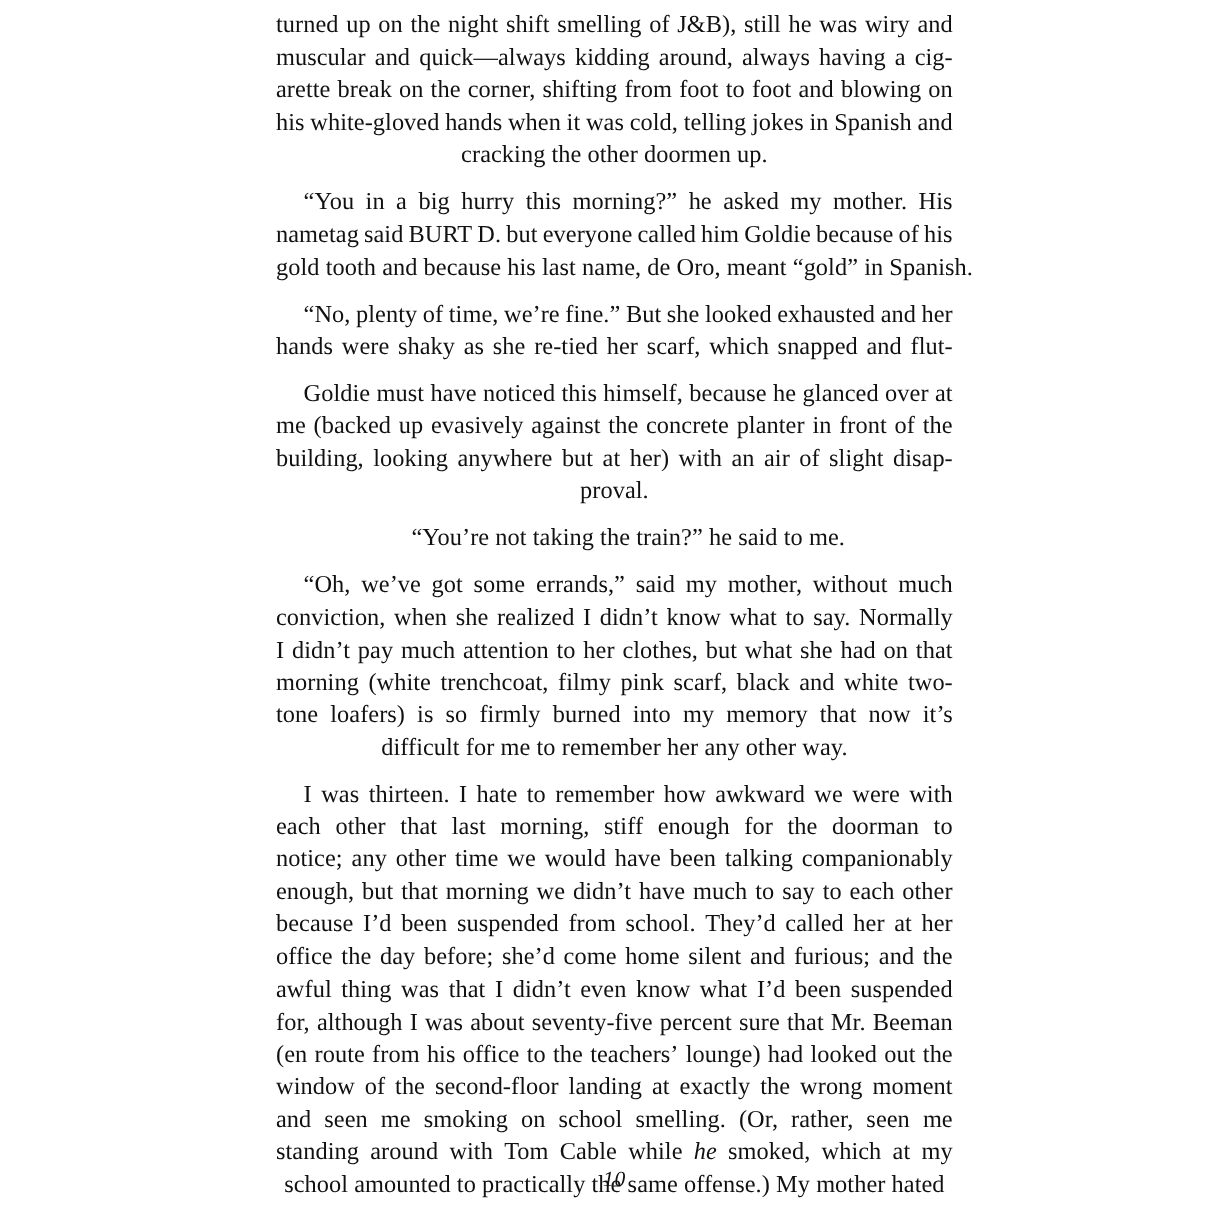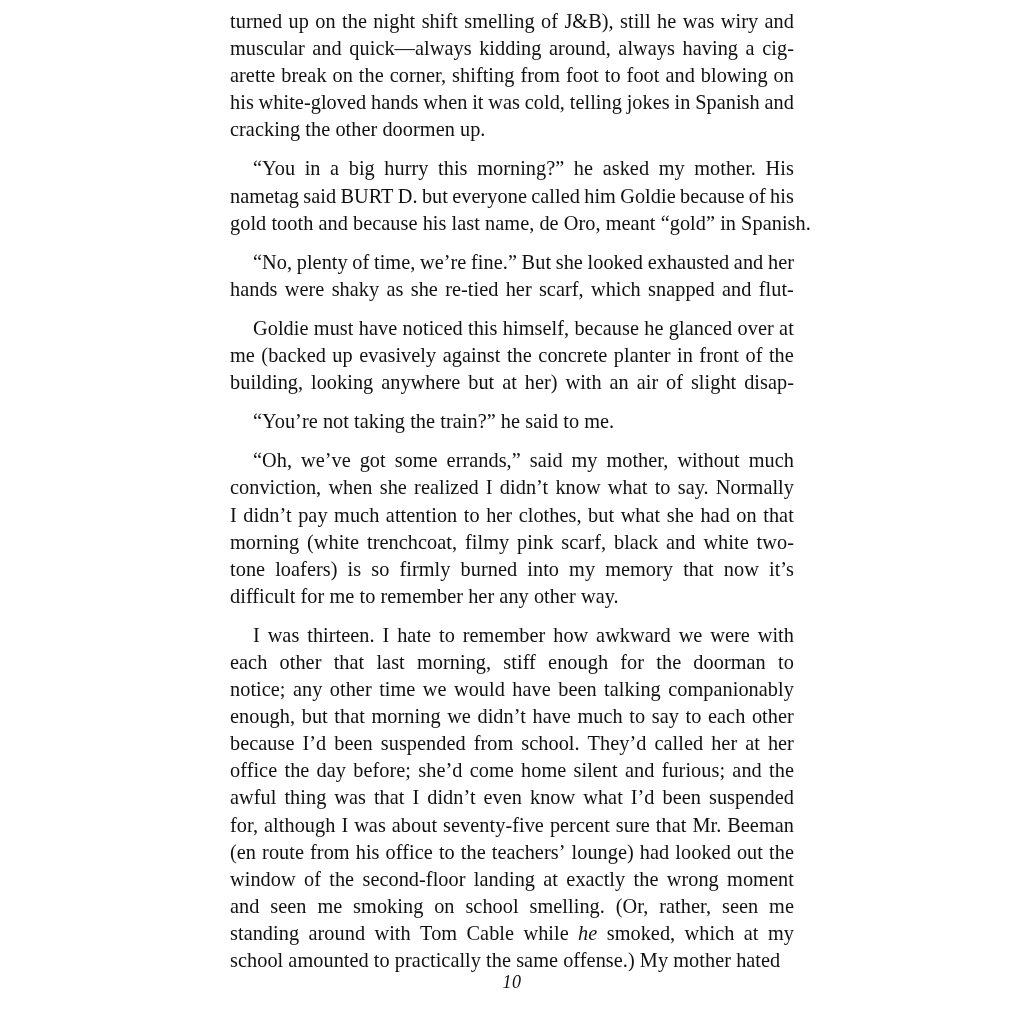--- a/index.html
+++ b/index.html
@@ -52,21 +52,21 @@
     justify-content: space-between;
     white-space: pre;
   }
   .line.justify > .w {
     white-space: pre;
   }
 
   
   .line.last {
     display: block;
-    text-align: left;
+    text-align: center;
   }
 
   
   .line.indent {
     padding-left: 23px;
     width: 541px;
     margin-top: 12px;
   }
 
   .ital {
@@ -104,20 +104,21 @@
         <div class="line last">gold tooth and because his last name, de Oro, meant “gold” in Spanish.</div>
       </div>
       <div class="paragraph">
         <div class="line justify indent"><span class="w">“No,</span><span class="w">plenty</span><span class="w">of</span><span class="w">time,</span><span class="w">we’re</span><span class="w">fine.”</span><span class="w">But</span><span class="w">she</span><span class="w">looked</span><span class="w">exhausted</span><span class="w">and</span><span class="w">her</span></div>
         <div class="line justify"><span class="w">hands</span><span class="w">were</span><span class="w">shaky</span><span class="w">as</span><span class="w">she</span><span class="w">re-tied</span><span class="w">her</span><span class="w">scarf,</span><span class="w">which</span><span class="w">snapped</span><span class="w">and</span><span class="w">flut-</span></div>
       </div>
       <div class="paragraph">
         <div class="line justify indent"><span class="w">Goldie</span><span class="w">must</span><span class="w">have</span><span class="w">noticed</span><span class="w">this</span><span class="w">himself,</span><span class="w">because</span><span class="w">he</span><span class="w">glanced</span><span class="w">over</span><span class="w">at</span></div>
         <div class="line justify"><span class="w">me</span><span class="w">(backed</span><span class="w">up</span><span class="w">evasively</span><span class="w">against</span><span class="w">the</span><span class="w">concrete</span><span class="w">planter</span><span class="w">in</span><span class="w">front</span><span class="w">of</span><span class="w">the</span></div>
         <div class="line justify"><span class="w">building,</span><span class="w">looking</span><span class="w">anywhere</span><span class="w">but</span><span class="w">at</span><span class="w">her)</span><span class="w">with</span><span class="w">an</span><span class="w">air</span><span class="w">of</span><span class="w">slight</span><span class="w">disap-</span></div>
+        <div class="line last">proval.</div>
       </div>
       <div class="paragraph">
         <div class="line last indent">“You’re not taking the train?” he said to me.</div>
       </div>
       <div class="paragraph">
         <div class="line justify indent"><span class="w">“Oh,</span><span class="w">we’ve</span><span class="w">got</span><span class="w">some</span><span class="w">errands,”</span><span class="w">said</span><span class="w">my</span><span class="w">mother,</span><span class="w">without</span><span class="w">much</span></div>
         <div class="line justify"><span class="w">conviction,</span><span class="w">when</span><span class="w">she</span><span class="w">realized</span><span class="w">I</span><span class="w">didn’t</span><span class="w">know</span><span class="w">what</span><span class="w">to</span><span class="w">say.</span><span class="w">Normally</span></div>
         <div class="line justify"><span class="w">I</span><span class="w">didn’t</span><span class="w">pay</span><span class="w">much</span><span class="w">attention</span><span class="w">to</span><span class="w">her</span><span class="w">clothes,</span><span class="w">but</span><span class="w">what</span><span class="w">she</span><span class="w">had</span><span class="w">on</span><span class="w">that</span></div>
         <div class="line justify"><span class="w">morning</span><span class="w">(white</span><span class="w">trenchcoat,</span><span class="w">filmy</span><span class="w">pink</span><span class="w">scarf,</span><span class="w">black</span><span class="w">and</span><span class="w">white</span><span class="w">two-</span></div>
         <div class="line justify"><span class="w">tone</span><span class="w">loafers)</span><span class="w">is</span><span class="w">so</span><span class="w">firmly</span><span class="w">burned</span><span class="w">into</span><span class="w">my</span><span class="w">memory</span><span class="w">that</span><span class="w">now</span><span class="w">it’s</span></div>

